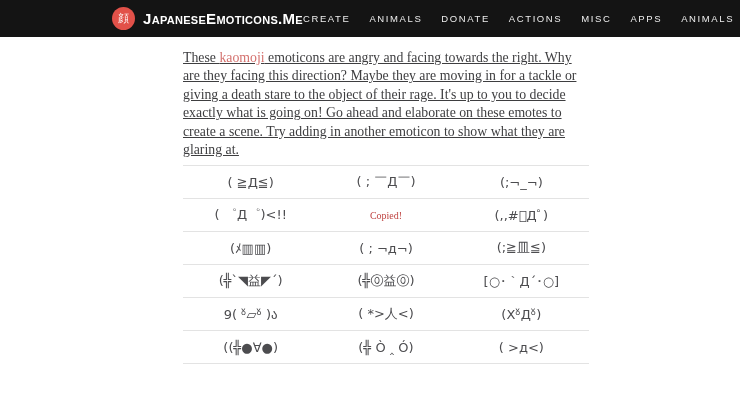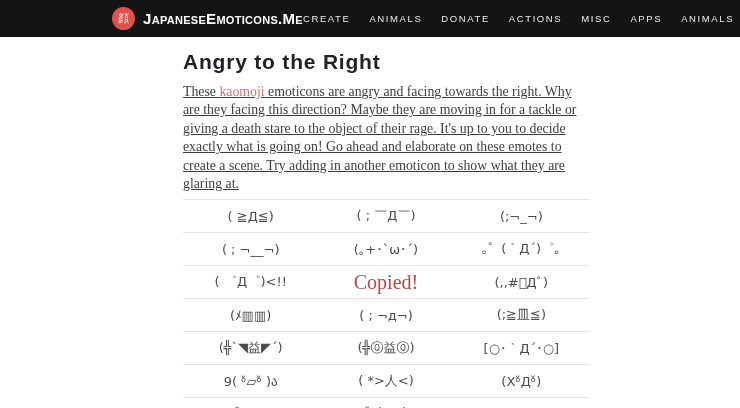--- a/index.html
+++ b/index.html
@@ -54,21 +54,21 @@
   .intro a{color:var(--accent);text-decoration:none;cursor:pointer;}
   
   table{width:406px;border-collapse:collapse;table-layout:fixed;}
   td{
     width:33.33%;height:33px;text-align:center;vertical-align:middle;
     border-top:1px solid var(--border);border-bottom:1px solid var(--border);
     font-family:"DejaVu Sans",sans-serif;font-size:13px;color:var(--emoticon-ink);
     cursor:pointer;white-space:nowrap;overflow:hidden;
   }
   td.copied{
-    font-family:"Liberation Serif",serif;font-size:20px;color:var(--copied);
+    font-family:"Liberation Serif",serif;font-size:10px;color:var(--copied);
     cursor:default;
   }
 </style>
 </head>
 <body>
 
 <header>
   <div class="logo">
     <span class="logo-badge">顔</span>
     <span class="logo-text">JapaneseEmoticons.Me</span>
@@ -78,34 +78,28 @@
       <a class="nav-link">ANIMALS</a>
       <a class="nav-link">DONATE</a>
       <a class="nav-link">ACTIONS</a>
       <a class="nav-link">MISC</a>
       <a class="nav-link">APPS</a>
       <a class="nav-link">ANIMALS</a>
     </nav>
 </header>
 
 <main>
-  <h1>Angry to the Right</h1>
   <p class="intro"><span>These </span><a>kaomoji</a><span> emoticons are angry and facing towards the right. Why are they facing this direction? Maybe they are moving in for a tackle or giving a death stare to the object of their rage. It's up to you to decide exactly what is going on! Go ahead and elaborate on these emotes to create a scene. Try adding in another emoticon to show what they are glaring at.</span></p>
 
   <table>
     <tbody>
         <tr>
           <td>( ≧Д≦)</td>
           <td>( ; ￣Д￣)</td>
           <td>(;¬_¬)</td>
-        </tr>
-        <tr>
-          <td>( ; ¬__¬)</td>
-          <td>(｡+･`ω･´)</td>
-          <td>｡゜(｀Д´)゜｡</td>
         </tr>
         <tr>
           <td>( ゜Д゜)&lt;!!</td>
           <td class="copied">Copied!</td>
           <td>(,,#ﾟДﾟ)</td>
         </tr>
         <tr>
           <td>(ﾒ▥▥)</td>
           <td>( ; ¬д¬)</td>
           <td>(;≧皿≦)</td>

